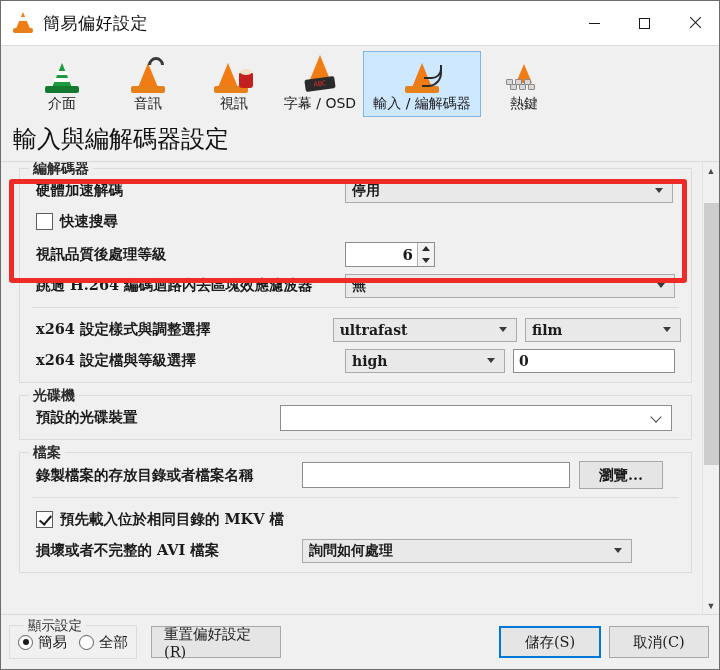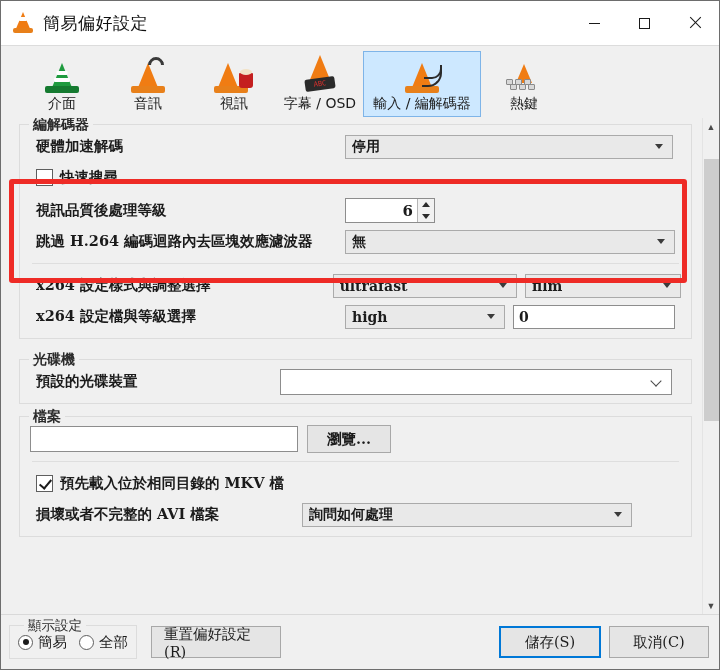--- a/index.html
+++ b/index.html
@@ -404,20 +404,21 @@
             <i style="left:18px;top:0;"></i>
           <i style="left:4px;top:5px;"></i>
             <i style="left:13px;top:5px;"></i>
             <i style="left:22px;top:5px;"></i>
         </span>
       </span>
       <span class="tlabel">熱鍵</span>
     </div>
   </div>
 
+  <div id="heading">輸入與編解碼器設定</div>
 
   <div id="scrollwrap">
     <div id="content">
 
       <div class="group">
         <span class="legend">編解碼器</span>
 
         <div class="row">
           <span class="lbl lbl-col">硬體加速解碼</span>
           <div class="combo" style="width:328px;">
@@ -476,35 +477,36 @@
             <span class="val">high</span>
             <span class="caret-dn"></span>
           </div>
           <span style="width:8px;"></span>
           <div class="textbox" style="width:162px;">
             <span>0</span>
           </div>
         </div>
       </div>
 
-      <div class="group" style="margin-top:20px;">
+      <div class="group" style="margin-top:12px;">
         <span class="legend">光碟機</span>
         <div class="row">
           <span class="lbl lbl-col" style="width:250px;">預設的光碟裝置</span>
           <div class="combo editable" style="width:392px;height:26px;">
             <span class="val"></span>
             <span class="chev"></span>
           </div>
         </div>
       </div>
 
       <div class="group" style="margin-top:12px;">
         <span class="legend">檔案</span>
 
         <div class="row">
+          <span class="lbl lbl-col" style="width:272px;">錄製檔案的存放目錄或者檔案名稱</span>
           <div class="textbox" style="width:268px;height:26px;">
             <span></span>
           </div>
           <span style="width:9px;"></span>
           <div class="btn" style="width:84px;height:28px;">
             <span>瀏覽...</span>
           </div>
         </div>
 
         <div class="hr"></div>

